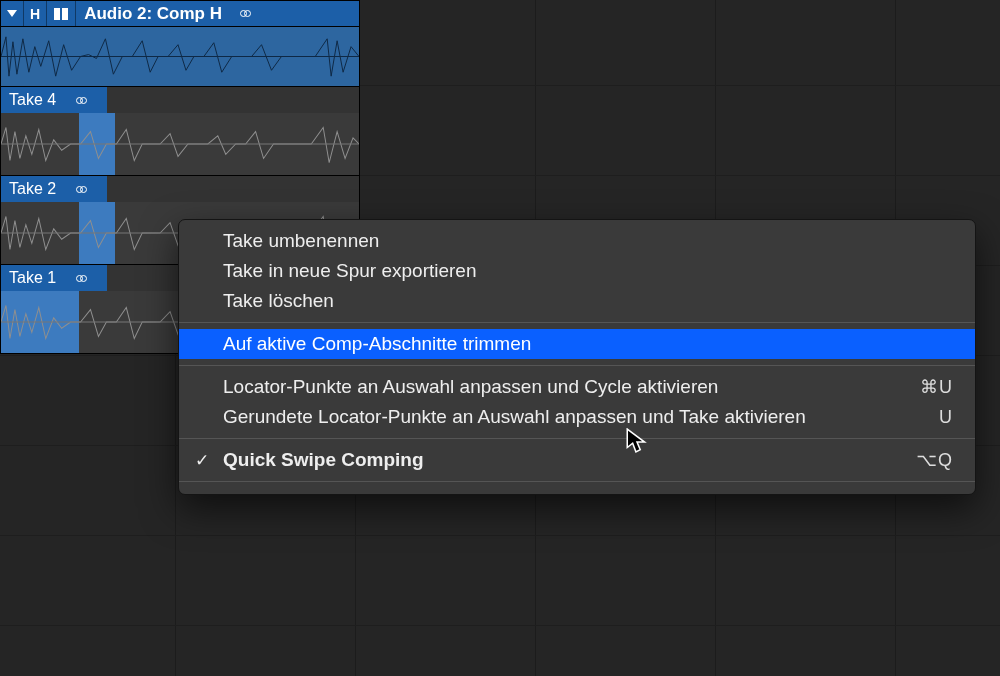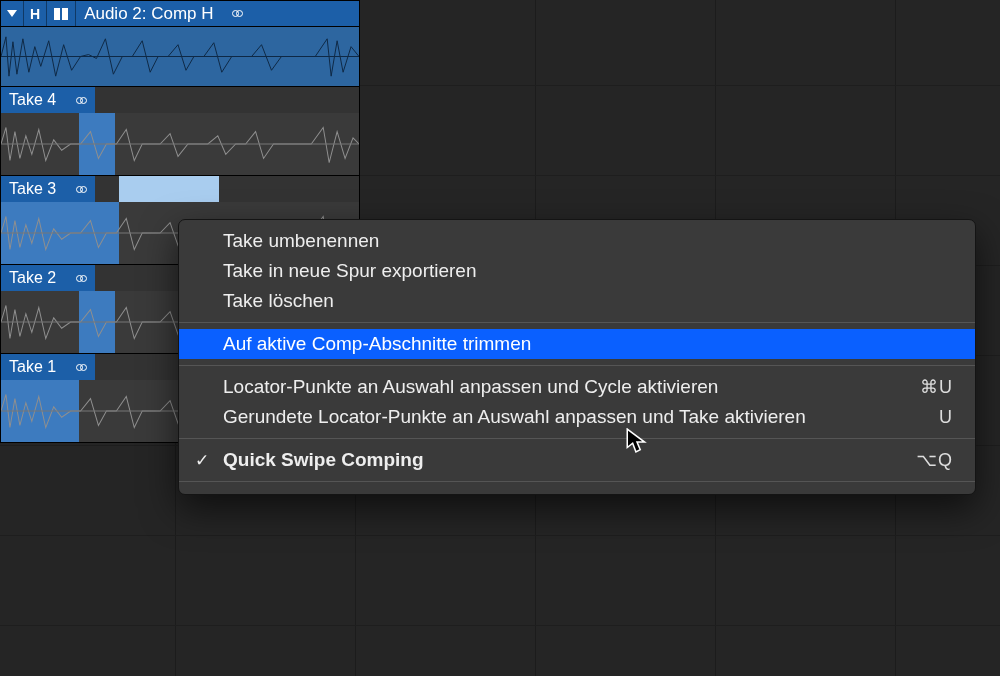--- a/index.html
+++ b/index.html
@@ -53,21 +53,21 @@
     justify-content: center;
     border-right: 1px solid rgba(0,0,0,.4);
     color: #fff;
     font-size: 14px;
     font-weight: 600;
   }
   .hdr-title {
     padding: 0 8px;
     color: #fff;
     font-size: 17px;
-    font-weight: 400;
+    font-weight: 700;
     display: flex;
     align-items: center;
     gap: 18px;
     flex: 1;
   }
   .stereo-icon { display:inline-flex; gap:1px; }
   .stereo-icon span {
     width:7px; height:7px; border:1.5px solid currentColor; border-radius:50%;
   }
   .stereo-icon span + span { margin-left:-4px; }
@@ -91,21 +91,21 @@
     background: #333;
     display: flex;
     align-items: center;
   }
   .take-label .name {
     background: #1c5fa8;
     color: #fff;
     height: 100%;
     display: flex;
     align-items: center;
-    padding: 0 8px 0 8px;
+    padding: 0 20px 0 8px;
     font-size: 16px;
     gap: 20px;
   }
   .take-wave {
     height: 62px;
     background: #3a3a3a;
     position: relative;
     overflow: hidden;
   }
   .take-wave .sel {
@@ -226,41 +226,20 @@
           <div class="wave">
             <svg viewBox="0 0 360 60" preserveAspectRatio="none">
               <path d="M0 30 L5 14 L9 46 L14 18 L19 44 L25 22 L31 40 L38 16 L45 46 L53 26 L61 36 L70 30 L80 30 L90 18 L98 44 L106 30 L116 30 L126 16 L134 46 L142 30 L152 30 L160 30 L170 20 L178 42 L188 30 L198 30 L208 30 L218 22 L226 40 L236 30 L246 30 L256 18 L264 44 L274 30 L286 30 L300 30 L312 30 L324 14 L330 48 L338 18 L346 44 L354 24 L360 30" fill="none" stroke="#8f8f8f"></path>
               <path d="M0 30 L360 30" stroke="#777" stroke-width=".5"></path>
             </svg>
           </div>
         </div>
       </div>
       <div class="take">
         <div class="take-label" style="position: relative;">
-          <div style="position: absolute; top: 0px; height: 26px; background: rgb(169, 205, 239); left: 118px; width: 100px;"></div>
-          <div class="name">
-            <span>Take 3</span>
-            <span class="stereo-icon">
-              <span></span>
-              <span></span>
-            </span>
-          </div>
-        </div>
-        <div class="take-wave">
-          <div class="sel" style="left: 0px; width: 118px;"></div>
-          <div class="wave">
-            <svg viewBox="0 0 360 60" preserveAspectRatio="none">
-              <path d="M0 30 L5 14 L9 46 L14 18 L19 44 L25 22 L31 40 L38 16 L45 46 L53 26 L61 36 L70 30 L80 30 L90 18 L98 44 L106 30 L116 30 L126 16 L134 46 L142 30 L152 30 L160 30 L170 20 L178 42 L188 30 L198 30 L208 30 L218 22 L226 40 L236 30 L246 30 L256 18 L264 44 L274 30 L286 30 L300 30 L312 30 L324 14 L330 48 L338 18 L346 44 L354 24 L360 30" fill="none" stroke="#8f8f8f"></path>
-              <path d="M0 30 L360 30" stroke="#777" stroke-width=".5"></path>
-            </svg>
-          </div>
-        </div>
-      </div>
-      <div class="take">
-        <div class="take-label" style="position: relative;">
           <div class="name">
             <span>Take 2</span>
             <span class="stereo-icon">
               <span></span>
               <span></span>
             </span>
           </div>
         </div>
         <div class="take-wave">
           <div class="sel" style="left: 78px; width: 36px;"></div>

